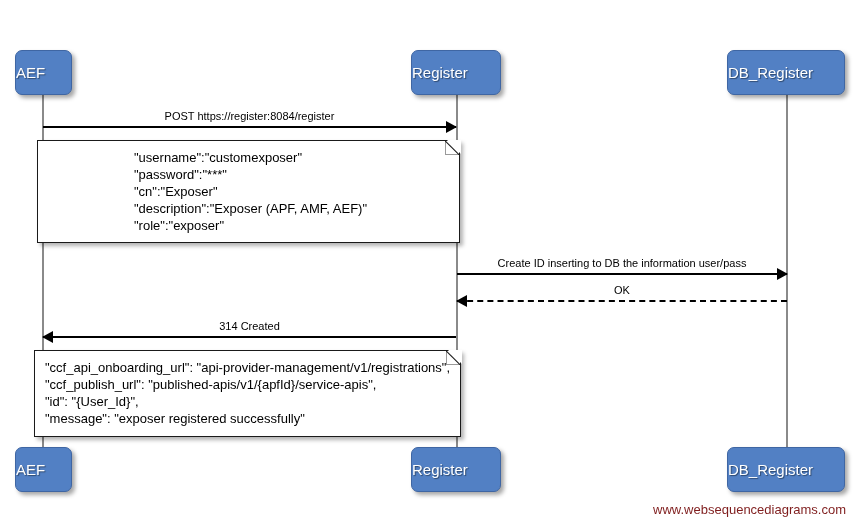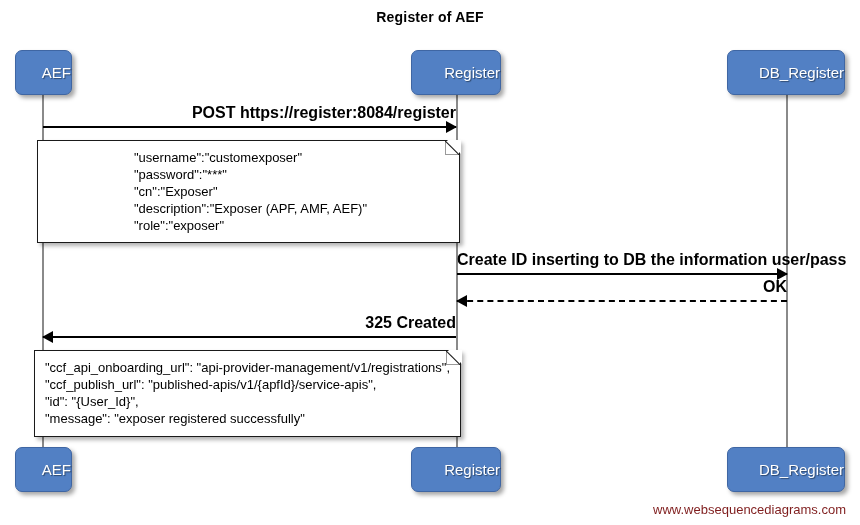--- a/index.html
+++ b/index.html
@@ -35,21 +35,21 @@
   
   .participant {
     position: absolute;
     height: 45px;
     border-radius: 7px;
     background: #5280c4;
     border: 1px solid #3f66a3;
     box-shadow: 3px 3px 4px rgba(0,0,0,0.35);
     display: flex;
     align-items: center;
-    justify-content: flex-end;
+    justify-content: flex-start;
     box-sizing: border-box;
   }
   .participant span {
     font-size: 15px;
     color: #ffffff;
     text-shadow: 1px 1px 1px rgba(0,0,0,0.45);
     white-space: nowrap;
   }
 
   
@@ -88,25 +88,24 @@
   }
   .msg .head.left {
     left: -1px;
     border-right: 11px solid #000;
   }
   .msg .label {
     position: absolute;
     bottom: 4px;
     left: 0;
     width: 100%;
-    text-align: right;
-    font-size: 16px;
+    text-align: center;
+    font-size: 11px;
     color: #000;
     white-space: nowrap;
-    font-weight: bold;
   }
 
   
   .note {
     position: absolute;
     background: #ffffff;
     border: 1.5px solid #1a1a1a;
     box-shadow: 3px 3px 4px rgba(0,0,0,0.30);
     box-sizing: border-box;
   }
@@ -171,21 +170,20 @@
     bottom: 8px;
     font-size: 13px;
     color: #7f1d1d;
   }
 </style>
 </head>
 <body>
 
 <div id="canvas">
 
-  <div class="diagram-title">Register of AEF</div>
 
   <div class="lifeline" style="left:42px;  top:95px;  height:352px;"></div>
   <div class="lifeline" style="left:456px; top:95px;  height:352px;"></div>
   <div class="lifeline" style="left:786px; top:95px;  height:352px;"></div>
 
   <div class="participant" style="left:15px; top:50px; width:57px;">
     <span>AEF</span>
   </div>
   <div class="participant" style="left:411px; top:50px; width:90px;">
     <span>Register</span>
@@ -221,21 +219,21 @@
 
   <div class="msg dashed" style="left:457px; top:300px; width:330px;">
     <div class="line" style="width:330px;"></div>
     <div class="head left"></div>
     <div class="label">OK</div>
   </div>
 
   <div class="msg" style="left:43px; top:336px; width:413px;">
     <div class="line" style="width:413px;"></div>
     <div class="head left"></div>
-    <div class="label">325 Created</div>
+    <div class="label">314 Created</div>
   </div>
 
   <div class="note" style="left:34px; top:350px; width:427px; height:87px;">
     <div class="fold-cut"></div>
     <div class="fold-inner"></div>
     <div class="fold-edge"></div>
     <div class="note-lines">
       <div>"ccf_api_onboarding_url": "api-provider-management/v1/registrations",</div>
       <div>"ccf_publish_url": "published-apis/v1/{apfId}/service-apis",</div>
       <div>"id": "{User_Id}",</div>

